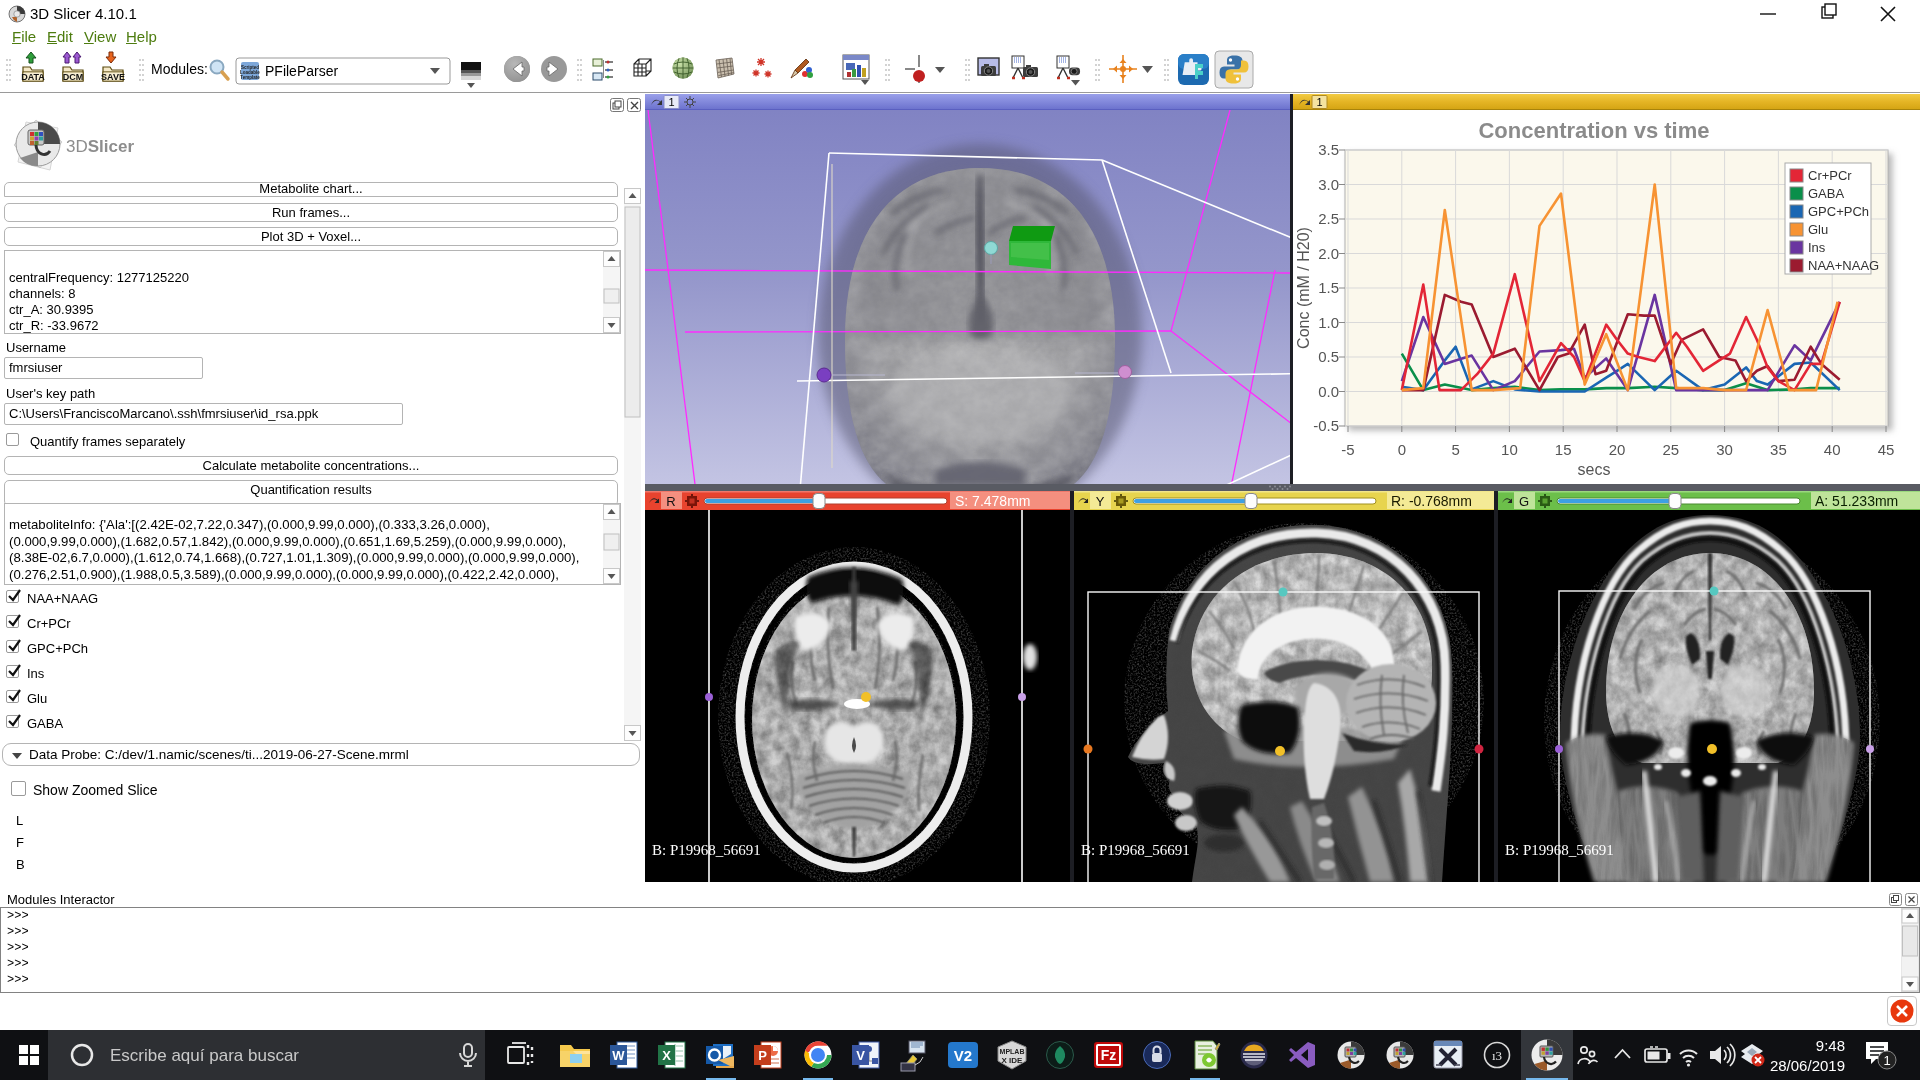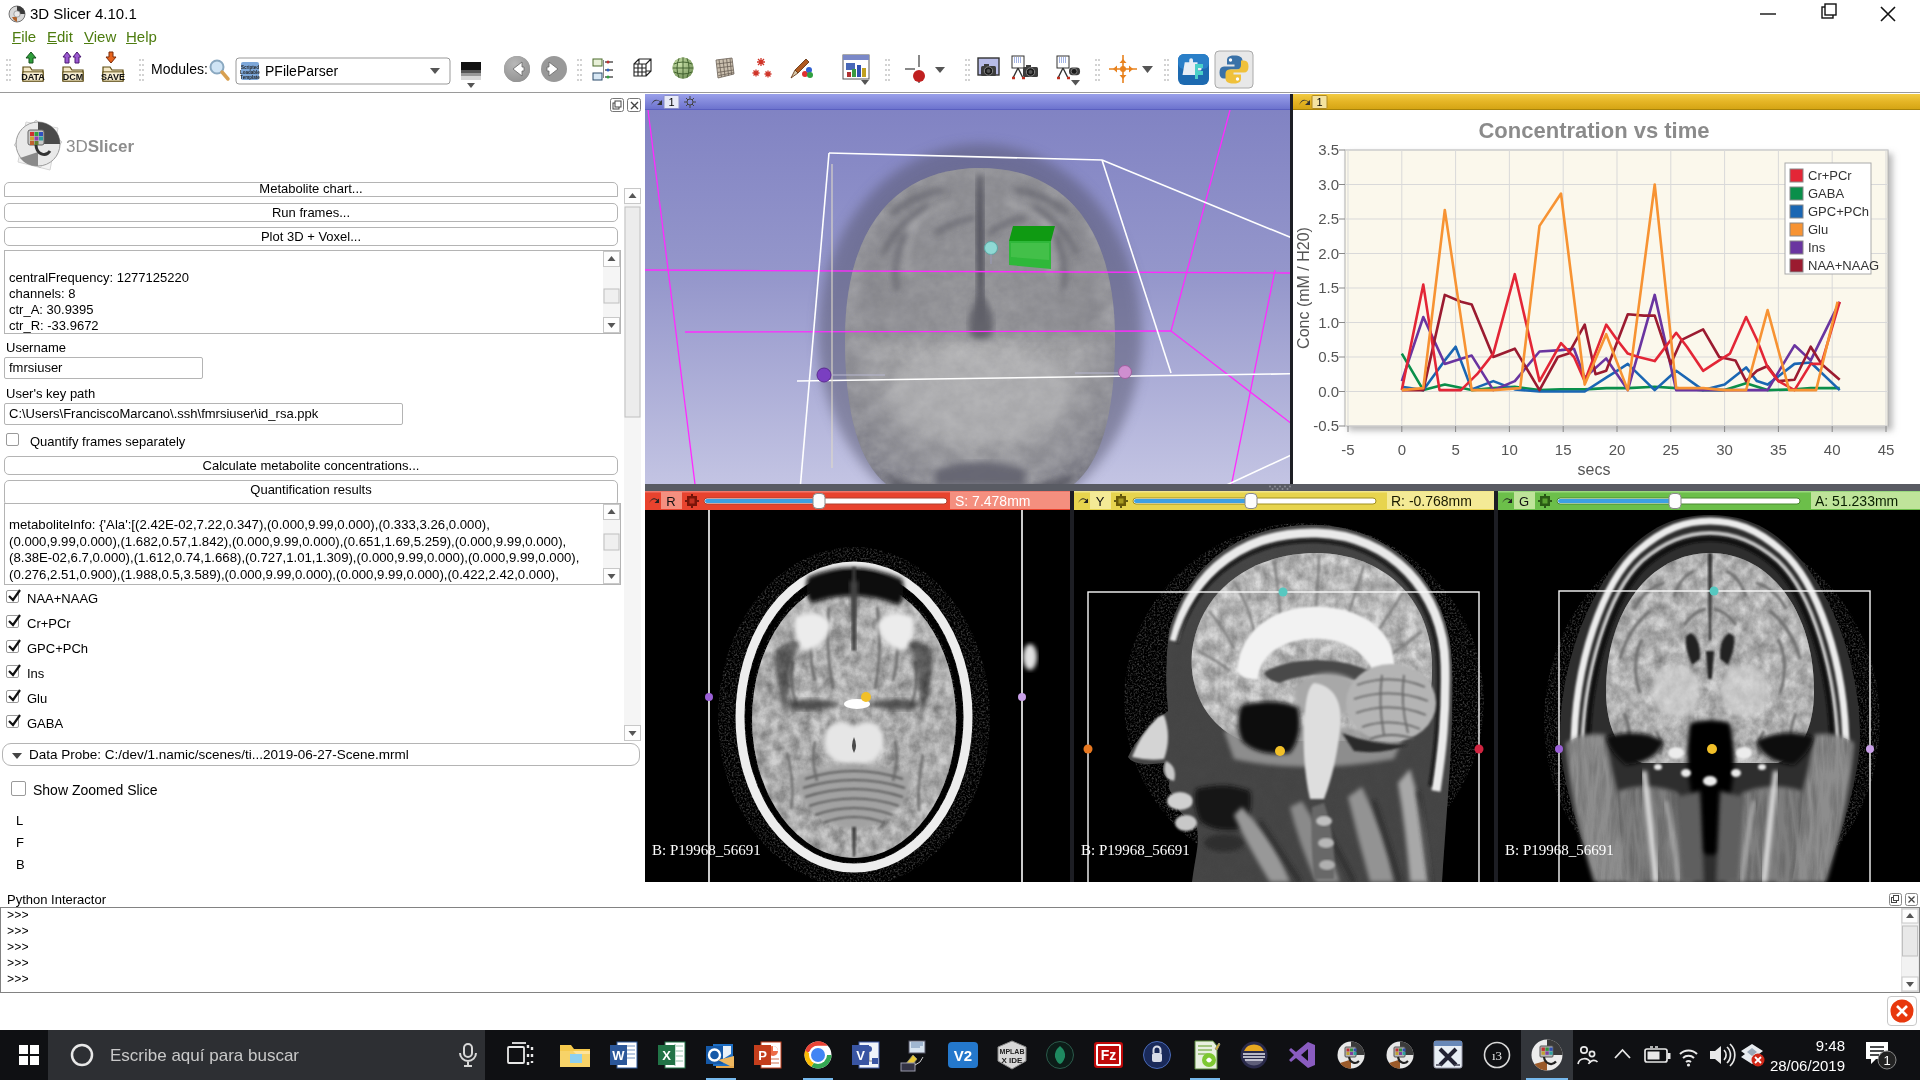--- a/index.html
+++ b/index.html
@@ -938,21 +938,21 @@
       </g>
 <rect x="59" y="7" width="243" height="6" rx="3" fill="#fff" stroke="#4a8a30" stroke-width="1"></rect>
 <rect x="60" y="8" width="116" height="4" rx="2" fill="#3da0e3"></rect>
 <rect x="171" y="2.5" width="12" height="15" rx="4" fill="#fdfdfd" stroke="#888"></rect>
 <rect x="313" y="1" width="109" height="17" fill="#bfe49a"></rect>
 <text x="317" y="14.5" font-size="14" fill="#0a2000">A: 51.233mm</text>
 </svg>
 </div>
 <div class="abs" style="left:645px;top:882px;width:1275px;height:4px;background:#fff"></div>
 
-<div id="pylabel">Python Interactor</div>
+<div id="pylabel">Modules Interactor</div>
 <div id="console">
   <div class="ln">&gt;&gt;&gt;</div>
   <div class="ln">&gt;&gt;&gt;</div>
   <div class="ln">&gt;&gt;&gt;</div>
   <div class="ln">&gt;&gt;&gt;</div>
   <div class="ln">&gt;&gt;&gt;</div>
 </div>
 <svg class="abs" style="left:1901px;top:908px" width="18" height="84" viewBox="0 0 18 84">
   <rect x="0" y="0" width="18" height="84" fill="#f2f2f2" stroke="#c8c8c8" stroke-width="0.5"></rect>
   <rect x="1" y="1" width="16" height="14" fill="#fdfdfd" stroke="#c8c8c8"></rect>

